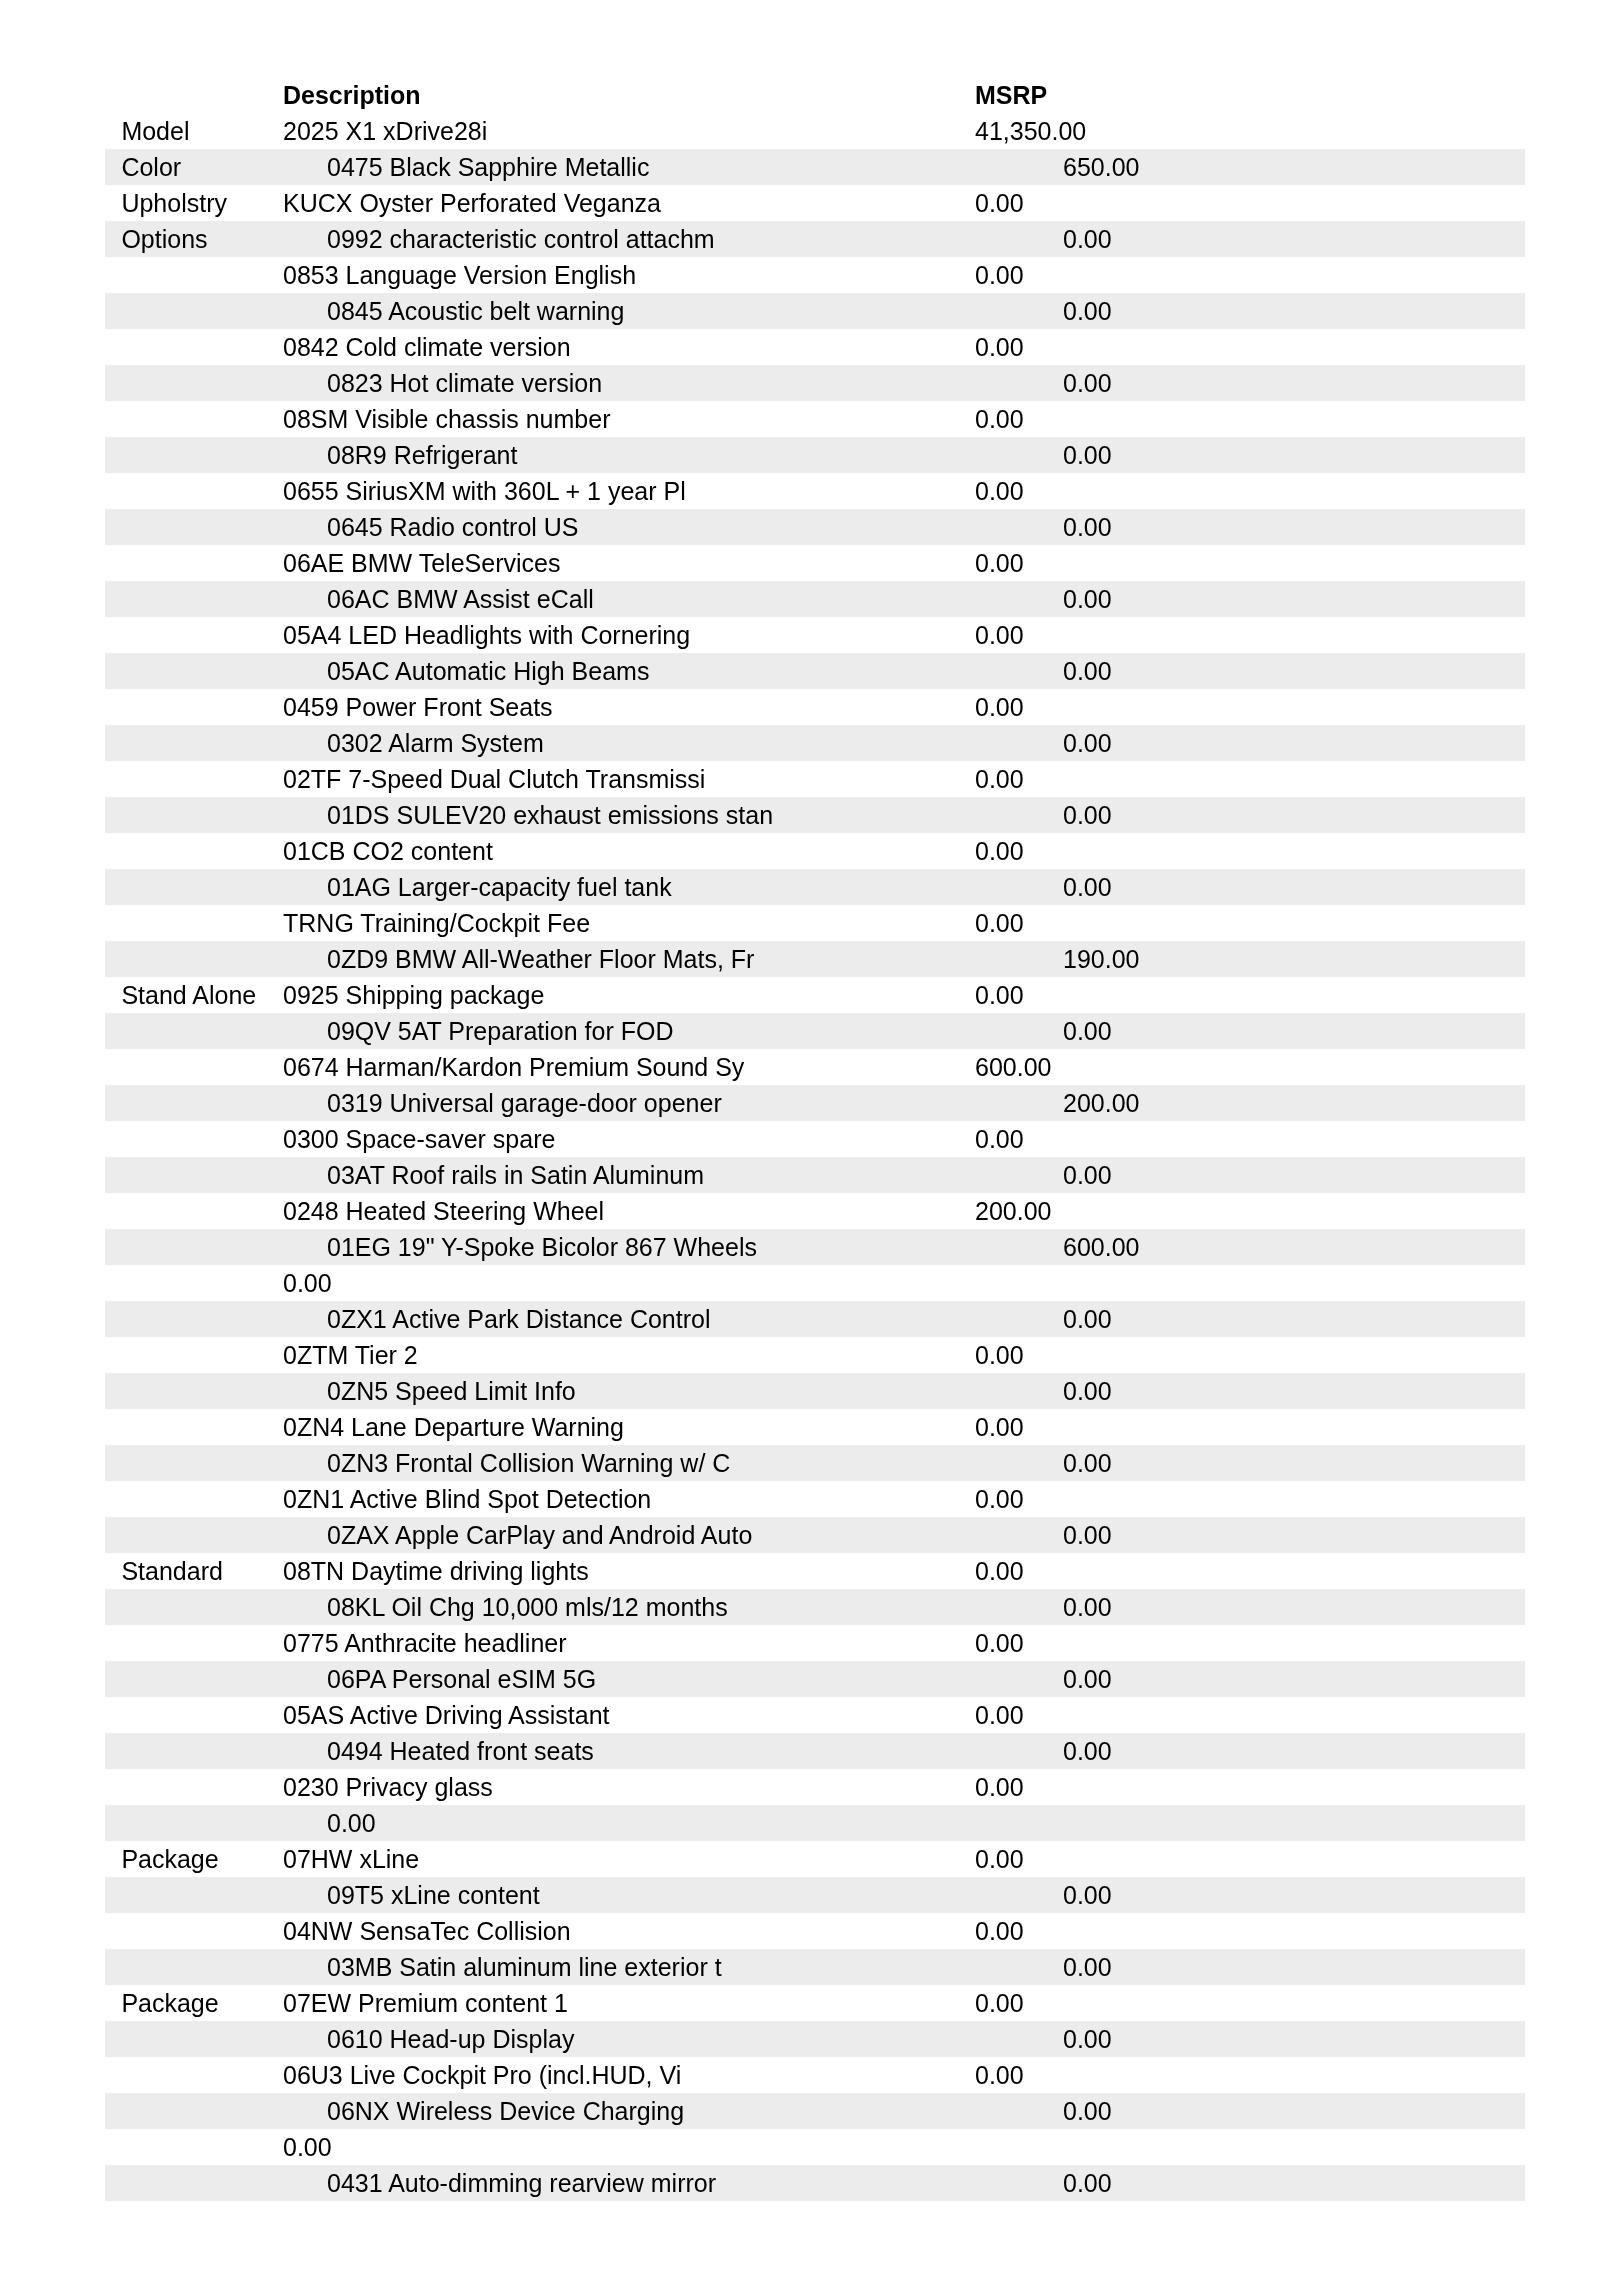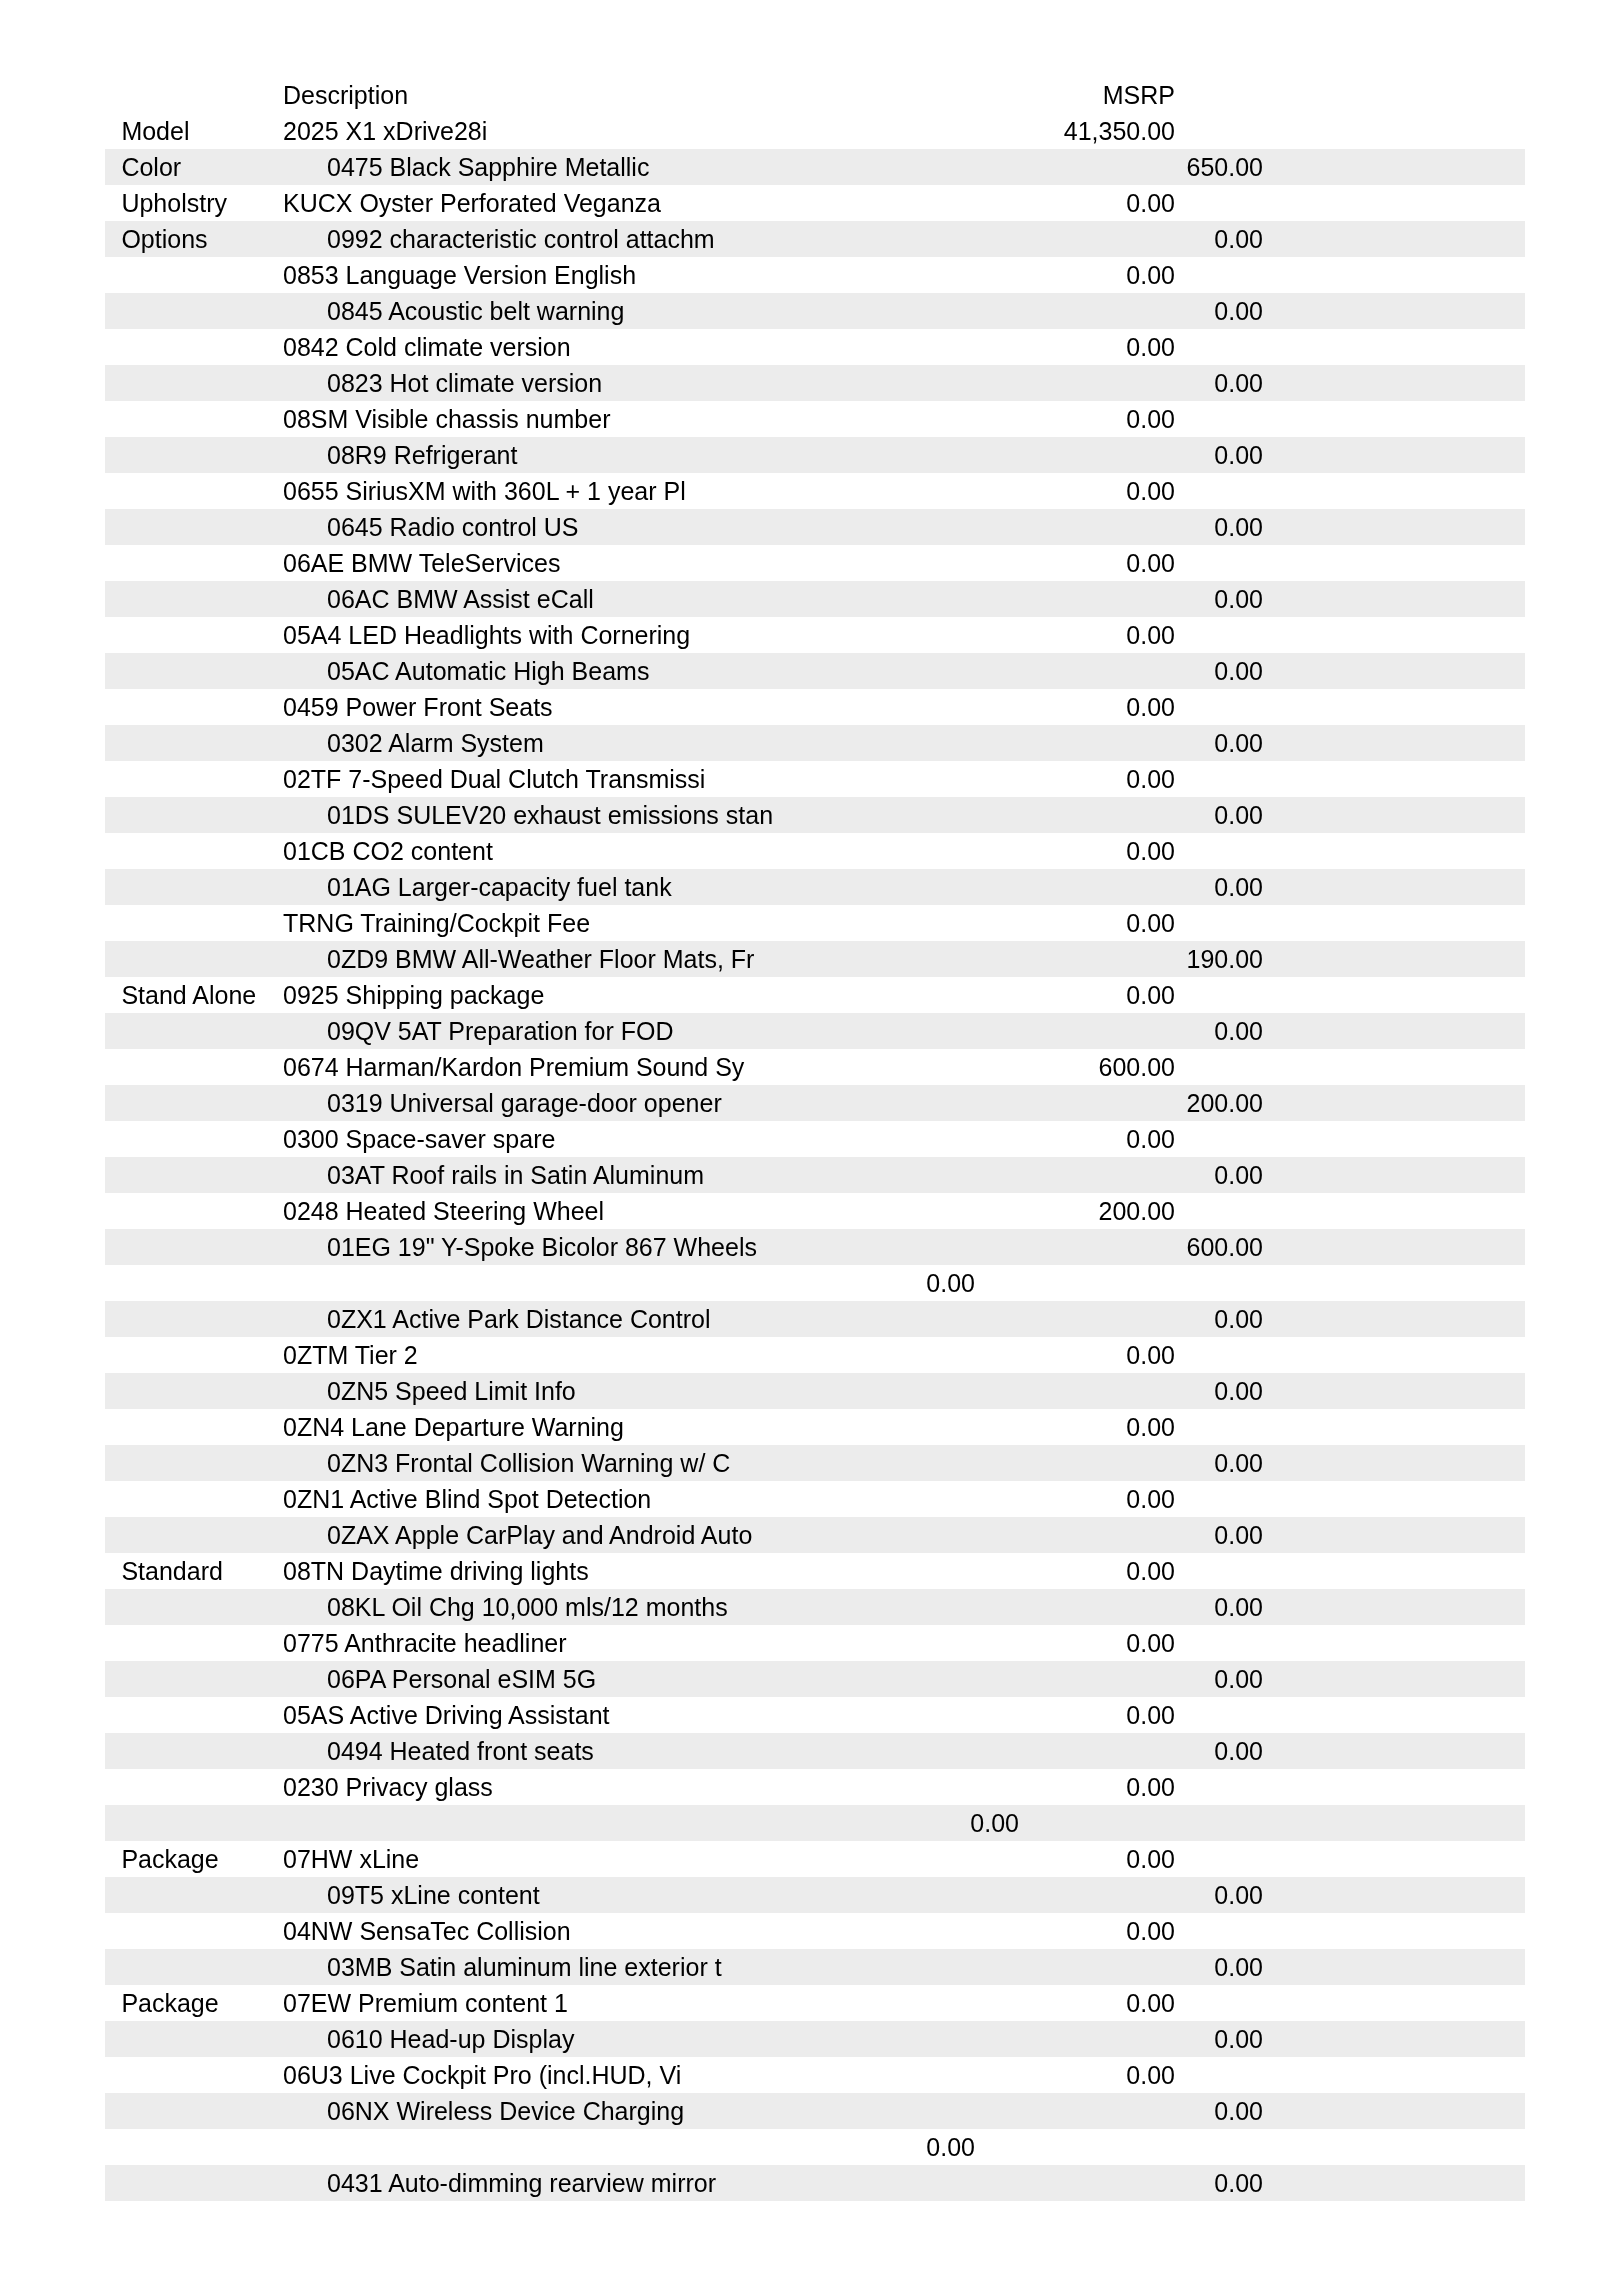--- a/index.html
+++ b/index.html
@@ -25,23 +25,23 @@
     align-items: center;
   }
   .row.striped { background: var(--stripe, #ececec); gap: 44px; }
   .col {
     font-size: 25px;
     line-height: 35px;
     white-space: nowrap;
     overflow: hidden;
   }
   .cat { padding-left: 16.4px; }
-  .msrp { text-align: right; }
+  .msrp { }
   .header { background: transparent; }
-  .header .desc, .header .msrp { font-weight: normal; }
+  .header .desc, .header .msrp { font-weight: bold; }
 </style>
 </head>
 <body style="--stripe: #ececec; background: rgb(255, 255, 255);">
 
 <div class="table">
   <div class="row header">
     <div class="col cat"></div>
     <div class="col desc">Description</div>
     <div class="col msrp">MSRP</div>
     <div class="col rest"></div>

